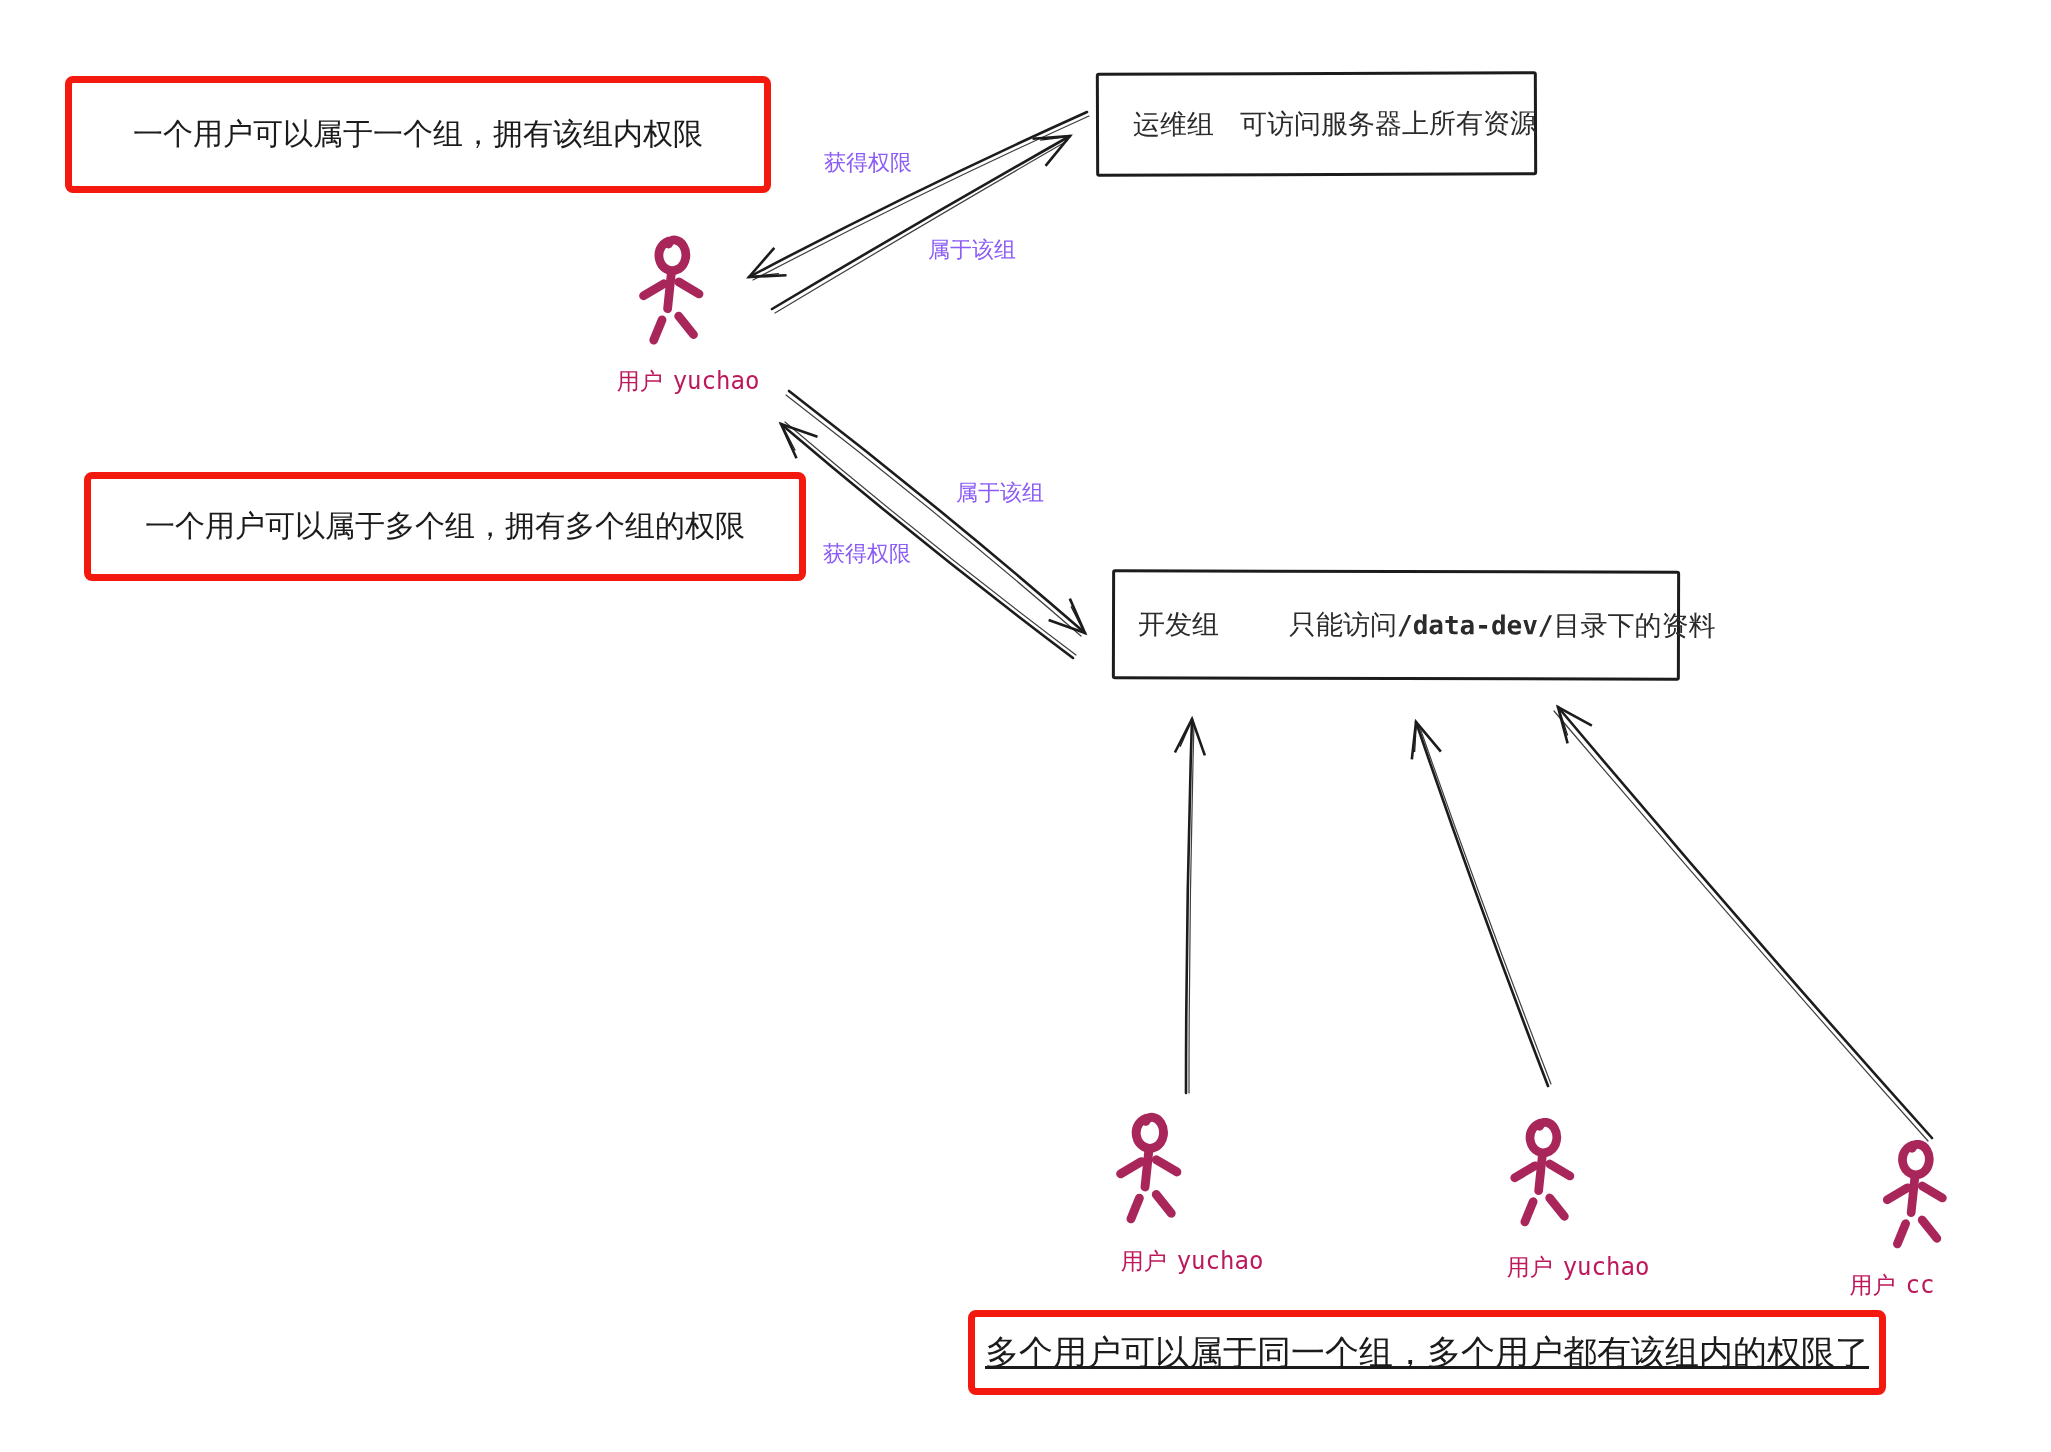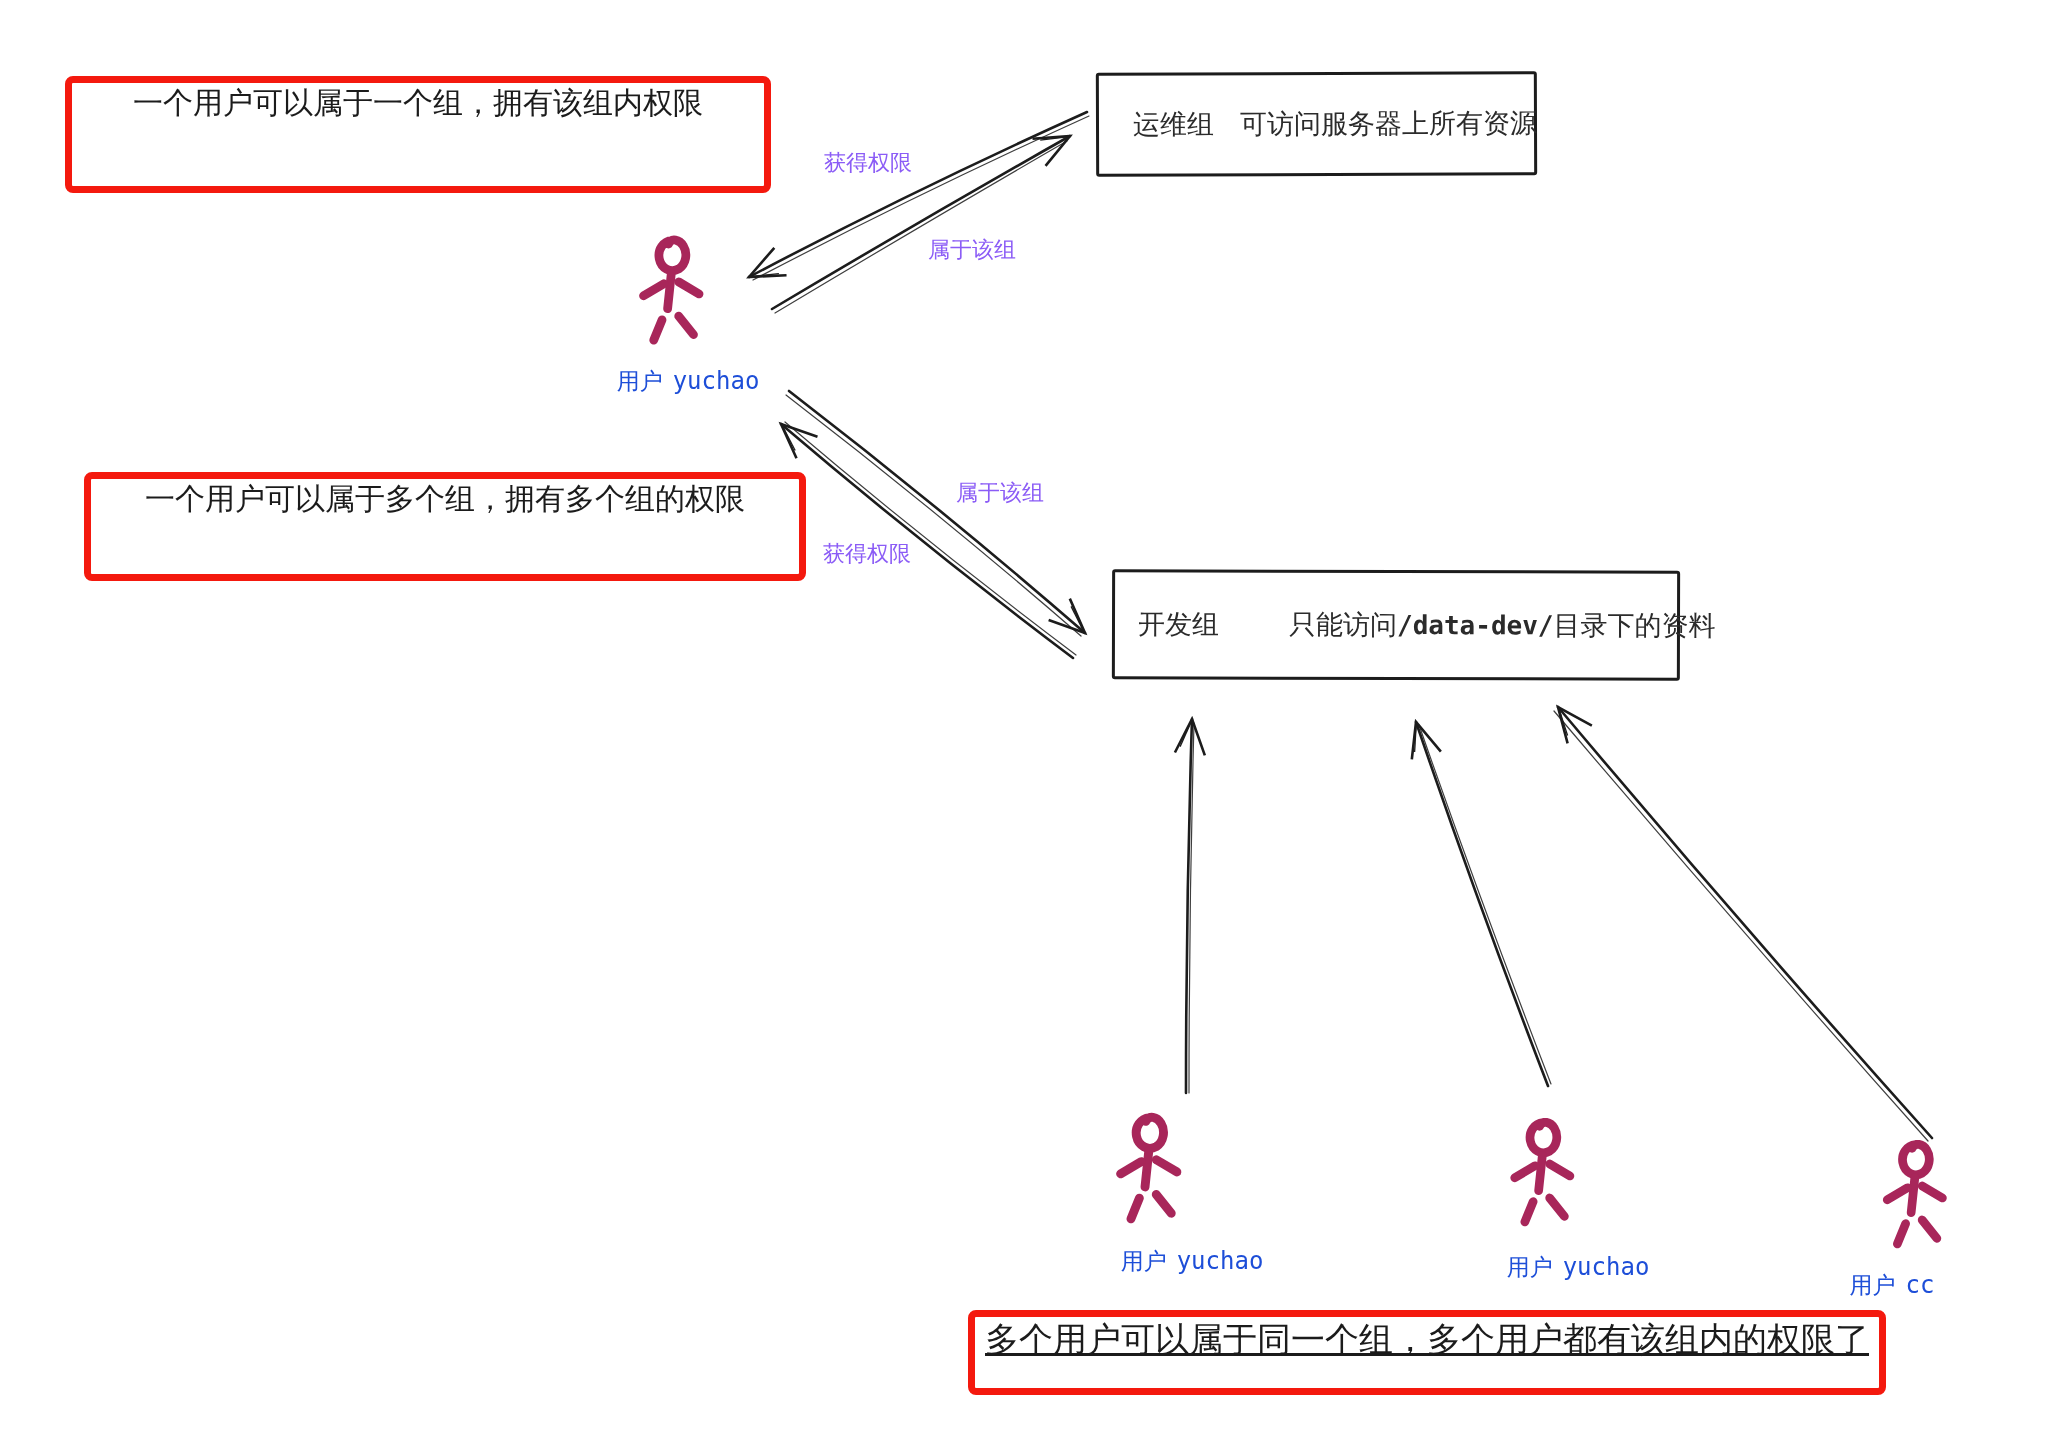--- a/index.html
+++ b/index.html
@@ -12,21 +12,21 @@
   .canvas { position: absolute; inset: 0; width: 2051px; height: 1452px; }
   svg.overlay { position: absolute; left: 0; top: 0; width: 2051px; height: 1452px; }
 
   .ink-stroke { stroke: var(--ink); fill: none; }
   .arrow-line { stroke: var(--ink); fill: none; stroke-width: 2.6; stroke-linecap: round; }
   .arrow-ghost { stroke: var(--ink); fill: none; stroke-width: 1.2; stroke-linecap: round; opacity: .85; }
   .stick-stroke { stroke: var(--accent); fill: none; stroke-width: 9.5; stroke-linecap: round; stroke-linejoin: round; }
 
   .note {
     position: absolute; border: 7px solid var(--note-red); border-radius: 8px;
-    display: flex; justify-content: center;
+    display: flex; align-items: center; justify-content: center;
     background: transparent; color: #1b1b1b; text-align: center;
   }
   .note-1 { left: 65px;  top: 76px;   width: 706px; height: 117px; font-size: 30px; }
   .note-2 { left: 84px;  top: 472px;  width: 722px; height: 109px; font-size: 30px; }
   .note-3 { left: 968px; top: 1310px; width: 918px; height: 85px; font-size: 34px; text-decoration: underline; }
 
   .group-box {
     position: absolute; border: 3px solid var(--ink); border-radius: 3px;
     display: flex; align-items: center; background: #fff;
     font-size: 27px; color: #2b2b2b; white-space: nowrap;
@@ -41,21 +41,21 @@
     position: absolute; transform: translate(-50%,-50%);
     font-size: 22px; color: #8b5cf6; white-space: nowrap;
   }
   .lbl-ops-gain   { left: 868px;  top: 163px; }
   .lbl-ops-belong { left: 972px;  top: 250px; }
   .lbl-dev-belong { left: 1000px; top: 493px; }
   .lbl-dev-gain   { left: 867px;  top: 554px; }
 
   .user-label {
     position: absolute; transform: translate(-50%,0);
-    font-size: 23px; color: #1d4ed8; white-space: nowrap;
+    font-size: 23px; color: #be185d; white-space: nowrap;
   }
   .user-label .uname { font-family: "DejaVu Sans Mono", "Liberation Mono", monospace; font-size: 24px; margin-left: 10px; }
   .lbl-yuchao  { left: 688px;  top: 366px; }
   .lbl-sanpang { left: 1192px; top: 1246px; }
   .lbl-goudan  { left: 1578px; top: 1252px; }
   .lbl-cc      { left: 1892px; top: 1270px; }
 </style>
 </head>
 <body>
 

